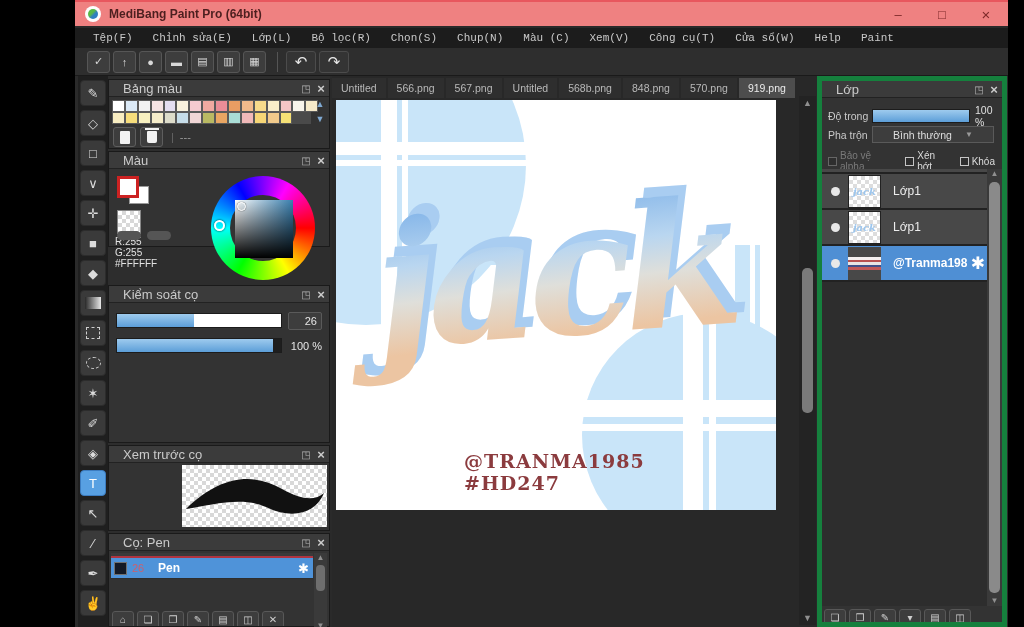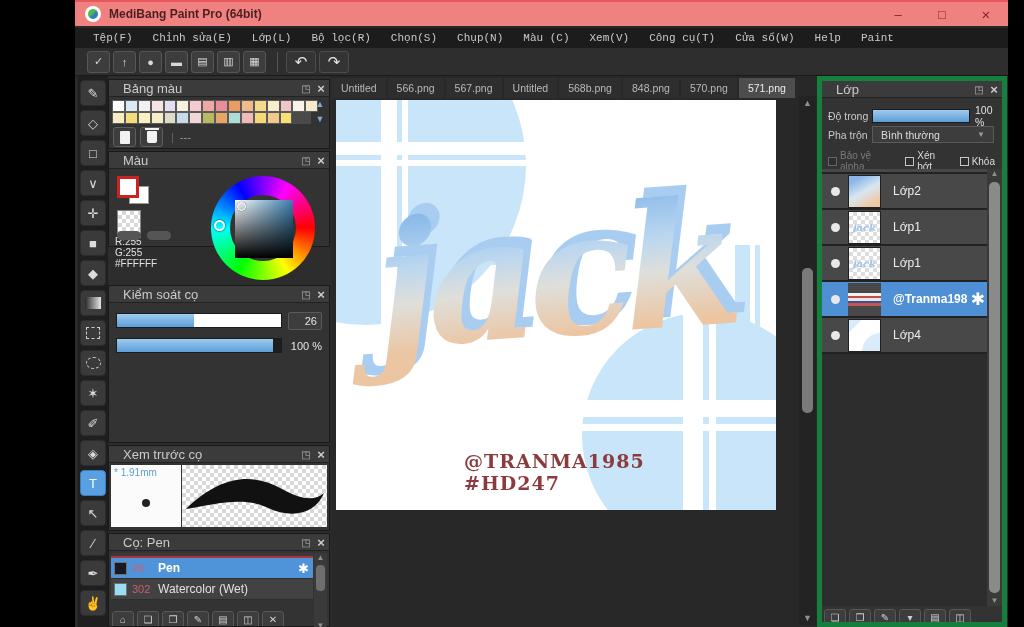--- a/index.html
+++ b/index.html
@@ -149,21 +149,21 @@
 
   
   .layers { position:absolute; left:742px; top:76px; width:190px; bottom:0; background:#333;
             border:5px solid #15803d; }
   .ly-row { position:absolute; left:0; right:0; display:flex; align-items:center; }
   .ly-label { color:#c9c9c9; font-size:10.5px; width:50px; padding-left:6px; flex:none; }
   .ly-slider { width:108px; height:14px; border:1px solid #1c1c1c;
                background:linear-gradient(#9ecbee,#5c9ed8); }
   .ly-val { color:#e0e0e0; font-size:10.5px; margin-left:5px; }
   .ly-select { width:122px; height:17px; background:#3d3d3d; border:1px solid #5a5a5a; color:#dedede;
-               font-size:10.5px; display:flex; align-items:center; padding:0 8px; }
+               font-size:10.5px; display:flex; align-items:center; padding:0 20px; }
   .ly-select .arr { margin-left:auto; color:#999; font-size:8px; }
   .chk { display:flex; align-items:center; margin-right:7px; font-size:10px; color:#dcdcdc; }
   .chk .box { width:9px; height:9px; border:1px solid #c5c5c5; margin-right:3px; background:#2e2e2e; }
   .chk.dim { color:#7a7a7a; } .chk.dim .box { border-color:#666; }
   .layer-list { position:absolute; left:0; top:88px; right:15px; bottom:16px; background:#2d2d2d;
                 overflow:hidden; }
   .layer-sliver { height:5px; background:#484848; border-bottom:2px solid #222; }
   .layer-row { height:36px; background:#484848; border-bottom:2px solid #222; display:flex;
                align-items:center; position:relative; }
   .layer-row.selected { background:#4f8fd4; }
@@ -446,24 +446,20 @@
       </div>
     </div>
 
     <div class="panel" id="preview">
       <div class="p-head">
         <span class="p-ico" style="visibility:hidden">.</span>
         <span class="p-title">Xem trước cọ</span>
         <span class="p-ico">◳</span>
         <span class="p-close">×</span>
       </div>
-      <div class="pv-left">
-        <div class="pv-size">* 1.91mm</div>
-        <div class="pv-dot"></div>
-      </div>
       <div class="pv-right checker">
         <svg width="100%" height="100%" viewBox="0 0 145 62" preserveAspectRatio="none">
           <path d="M4,44 C40,9 72,8 100,24 C120,35 133,36 142,28 C133,50 108,54 84,42 C60,31 30,40 4,44 Z" fill="#111"></path>
         </svg>
       </div>
     </div>
 
     <div class="panel" id="brushlist">
       <div class="p-head">
         <span class="p-ico" style="visibility:hidden">.</span>
@@ -475,26 +471,20 @@
         <div class="bl-sliver"></div>
         <div>
 
             <div class="brush-row selected">
               <span class="b-chip" style="background: rgb(20, 26, 38);"></span>
               <span class="b-num">26</span>
               <span class="b-name">Pen</span>
               <span class="b-gear">✱</span>
             </div>
 
-            <div class="brush-row">
-              <span class="b-chip" style="background: rgb(155, 220, 245);"></span>
-              <span class="b-num">302</span>
-              <span class="b-name">Watercolor (Wet)</span>
-
-            </div>
 
           </div>
       </div>
       <div class="bl-scroll">
         <span class="scr-arrow">▲</span>
         <div class="thumb"></div>
         <span class="scr-arrow" style="margin-top:auto">▼</span>
       </div>
       <div class="panel-footer">
 
@@ -512,21 +502,21 @@
   <div class="canvas-area">
     <div class="tabbar">
 
     <div class="tab">Untitled</div>
         <div class="tab">566.png</div>
         <div class="tab">567.png</div>
         <div class="tab">Untitled</div>
         <div class="tab">568b.png</div>
         <div class="tab">848.png</div>
         <div class="tab">570.png</div>
-        <div class="tab selected">571.png</div>
+        <div class="tab selected">919.png</div>
       </div>
 
     <div class="art-canvas">
       <svg width="440" height="410" viewBox="0 0 440 410">
         <defs>
           <linearGradient id="jackGrad" x1="0" y1="0" x2="0.1" y2="1">
             <stop offset="0.12" stop-color="#7fb2e8"></stop>
             <stop offset="0.42" stop-color="#b9d6f0"></stop>
             <stop offset="0.60" stop-color="#dfdfda"></stop>
             <stop offset="0.85" stop-color="#ecc5a2"></stop>
@@ -598,29 +588,20 @@
       <span class="chk">
           <span class="box"></span>
           <span>Khóa</span>
         </span>
     </div>
 
     <div class="layer-list">
       <div class="layer-sliver"></div>
       <div>
 
-          <div class="layer-row">
-            <span class="eye-dot"></span>
-            <span class="l-thumb thumb-grad">
-              <span></span>
-              <i></i>
-            </span>
-            <span class="l-name">Lớp2</span>
-
-          </div>
 
           <div class="layer-row">
             <span class="eye-dot"></span>
             <span class="l-thumb thumb-art">
               <span>jack</span>
               <i></i>
             </span>
             <span class="l-name">Lớp1</span>
 
           </div>
@@ -638,29 +619,20 @@
           <div class="layer-row selected">
             <span class="eye-dot"></span>
             <span class="l-thumb thumb-sig">
               <span></span>
               <i></i>
             </span>
             <span class="l-name">@Tranma198</span>
             <span class="l-gear">✱</span>
           </div>
 
-          <div class="layer-row">
-            <span class="eye-dot"></span>
-            <span class="l-thumb thumb-lop4">
-              <span></span>
-              <i></i>
-            </span>
-            <span class="l-name">Lớp4</span>
-
-          </div>
         </div>
     </div>
 
     <div class="ly-scroll">
       <span class="scr-arrow">▲</span>
       <div class="thumb"></div>
       <span class="scr-arrow">▼</span>
     </div>
 
     <div class="ly-footer">

